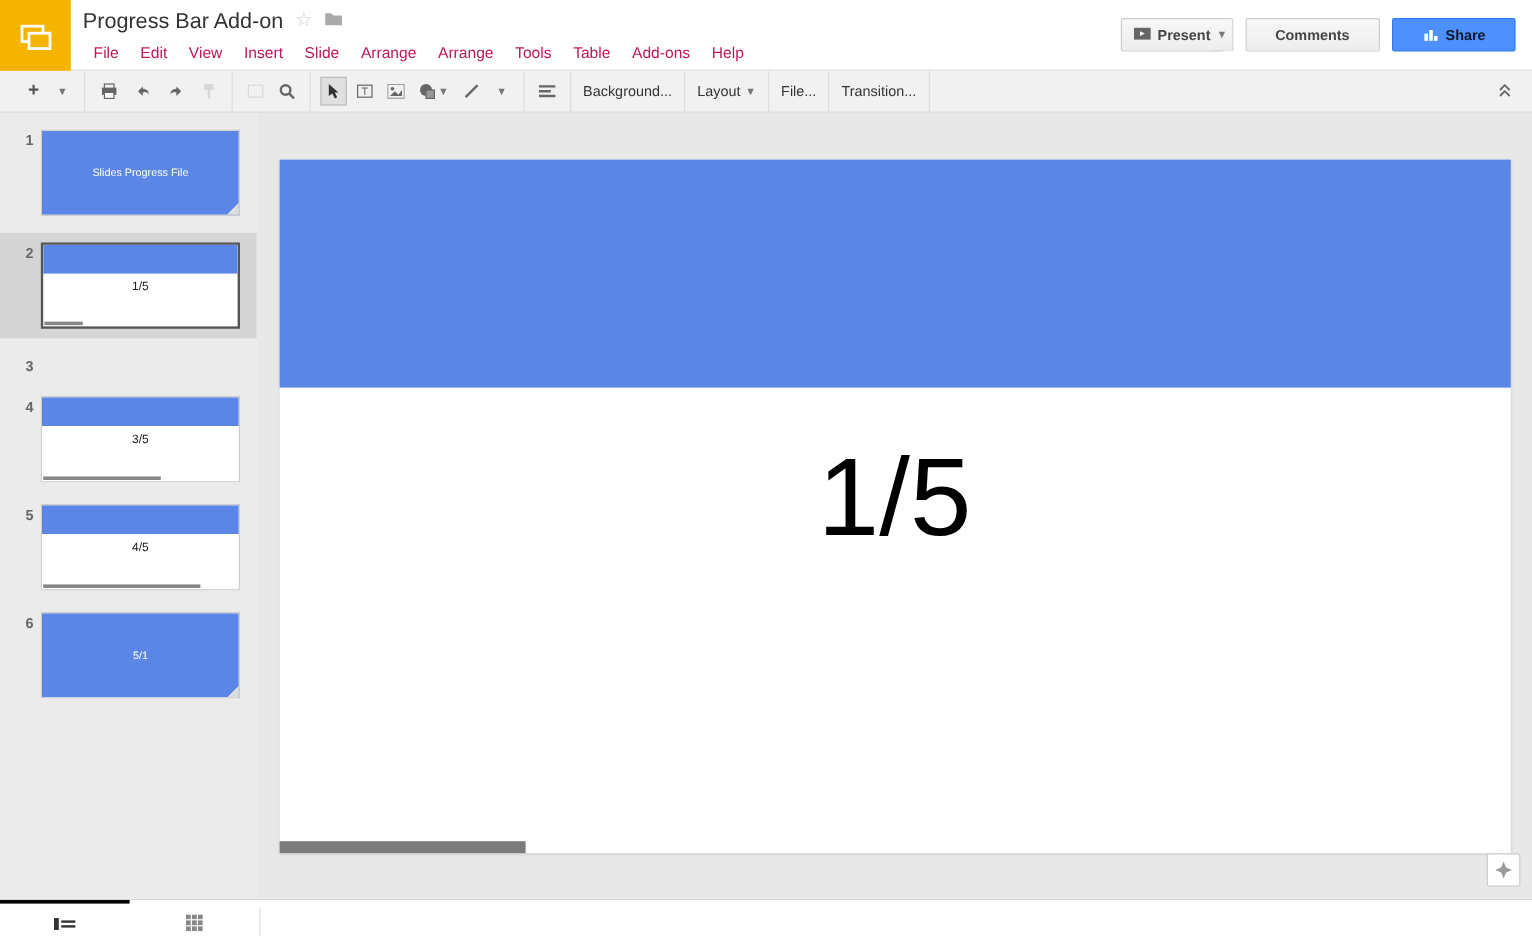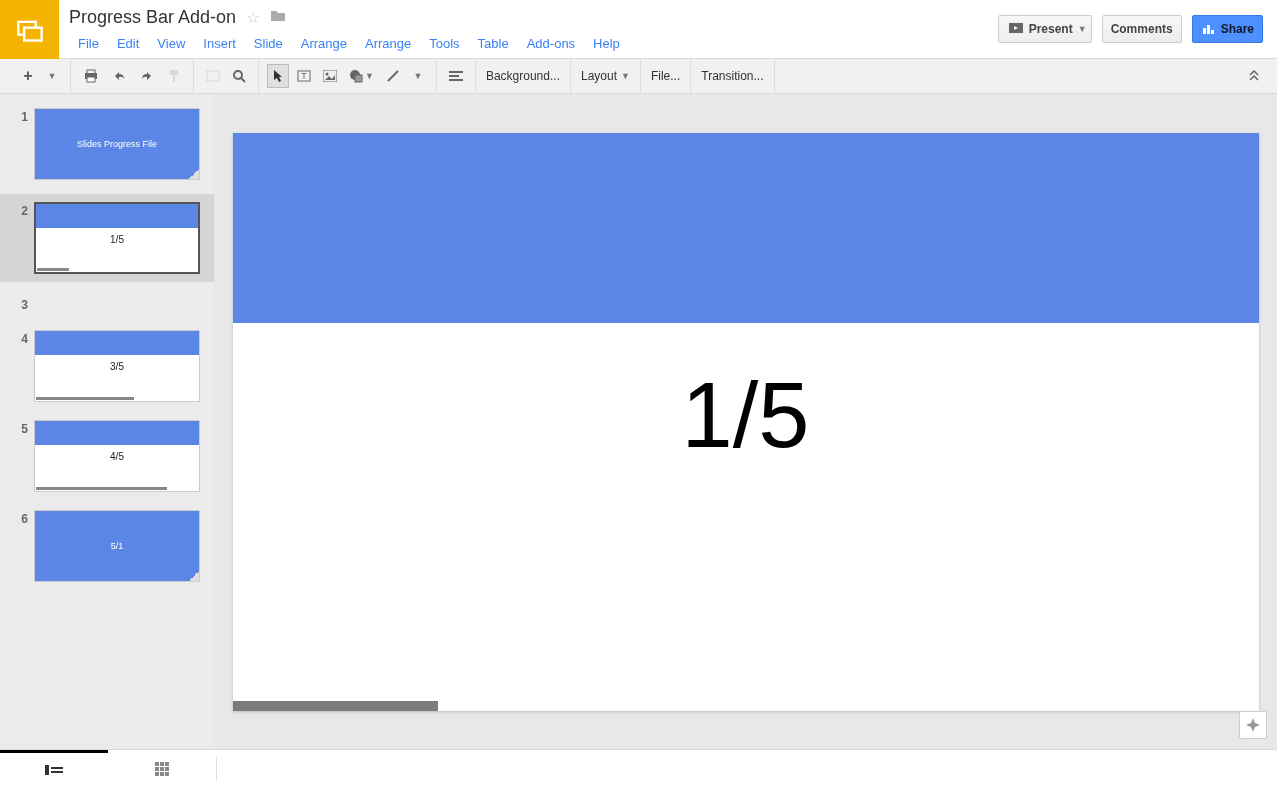--- a/index.html
+++ b/index.html
@@ -8,23 +8,23 @@
   
   .header { display: flex; height: 59px; border-bottom: 1px solid #d9d9d9; background: #fff; }
   .logo { width: 59px; height: 59px; background: #f5b400; display: flex; align-items: center; justify-content: center; }
   .logo svg { width: 28px; height: 28px; }
   .header-main { flex: 1; padding: 6px 10px 0 10px; display: flex; flex-direction: column; }
   .title-row { display: flex; align-items: center; gap: 10px; height: 22px; }
   .doc-title { font-size: 18px; color: #333; }
   .star { color: #ccc; font-size: 16px; cursor: pointer; }
   .folder-icon { color: #aaa; font-size: 14px; cursor: pointer; }
   .menu-row { display: flex; gap: 0; margin-top: 4px; }
-  .menu-item { font-size: 13px; color: #3b82f6; padding: 4px 9px; cursor: pointer; }
+  .menu-item { font-size: 13px; color: #be185d; padding: 4px 9px; cursor: pointer; }
   .header-right { display: flex; align-items: center; gap: 10px; padding-right: 14px; }
-  .btn { border: 1px solid #ccc; background: linear-gradient(#f7f7f7,#ededed); padding: 6px 8px; font-size: 12px; font-weight: bold; color: #444; cursor: pointer; border-radius: 2px; display:flex; align-items:center; gap:6px;}
+  .btn { border: 1px solid #ccc; background: linear-gradient(#f7f7f7,#ededed); padding: 6px 24px; font-size: 12px; font-weight: bold; color: #444; cursor: pointer; border-radius: 2px; display:flex; align-items:center; gap:6px;}
   .btn.present { padding: 6px 10px; }
   .btn.dd { padding: 6px 4px; border-left:none; margin-left:-10px; border-top-left-radius:0; border-bottom-left-radius:0;}
   .btn.share { background: #4d90fe; border: 1px solid #3079ed; color: #0f172a; display:flex; align-items:center; gap:6px;}
   
   
   .toolbar { height: 35px; background: #f1f1f1; border-bottom: 1px solid #d9d9d9; display: flex; align-items: center; padding: 0 10px; gap:0; }
   .tgroup { display:flex; align-items:center; height:100%; border-right:1px solid #ddd; padding:0 8px; gap:4px;}
   .tbtn { padding: 4px 4px; cursor: pointer; color:#555; display:flex; align-items:center; justify-content:center; min-width:20px; height:24px;}
   .tbtn.disabled{opacity:.35; cursor:default;}
   .tdrop { padding: 4px 10px; font-size: 12px; color:#333; cursor:pointer; border-right:1px solid #ddd; display:flex; align-items:center; gap:4px; height:100%;}

